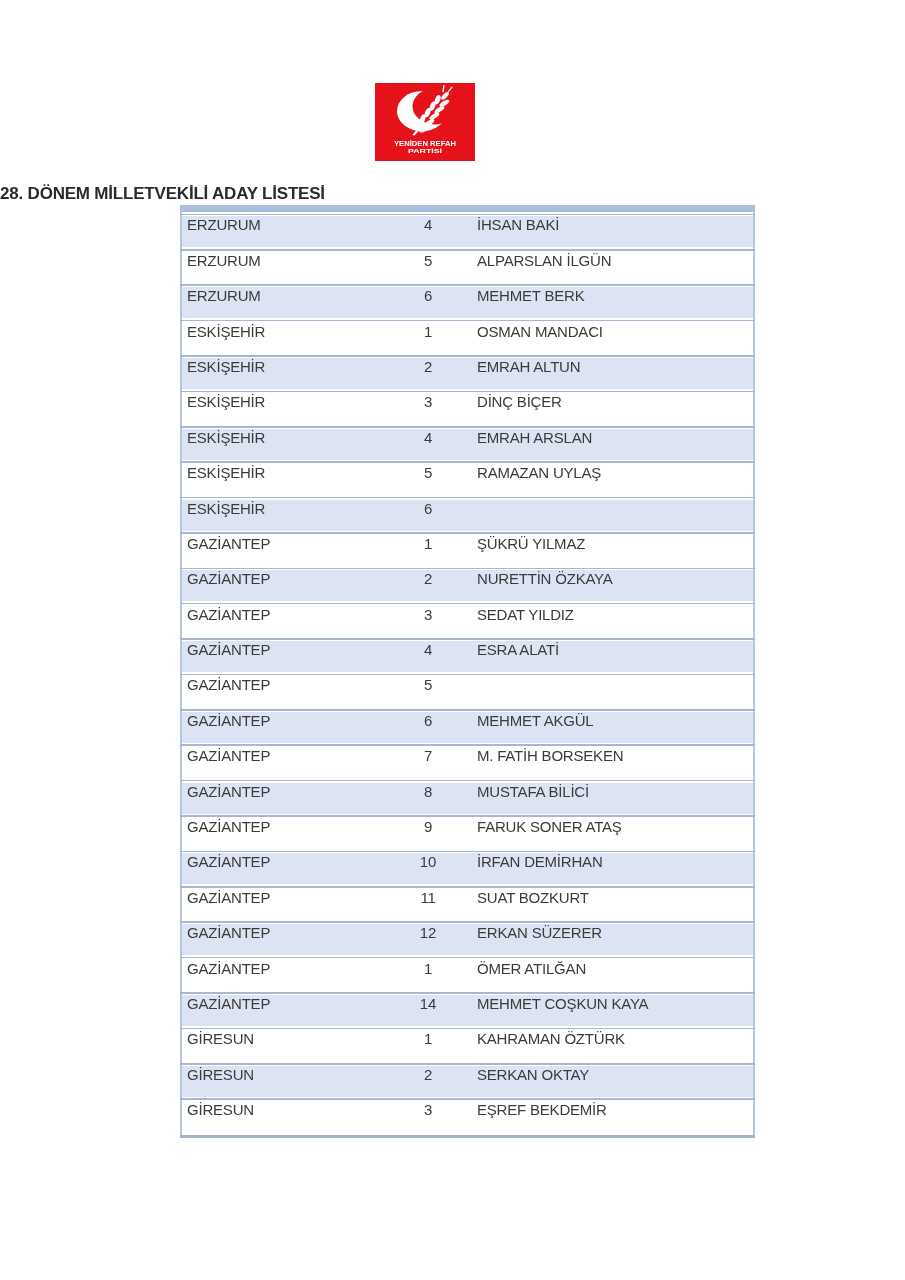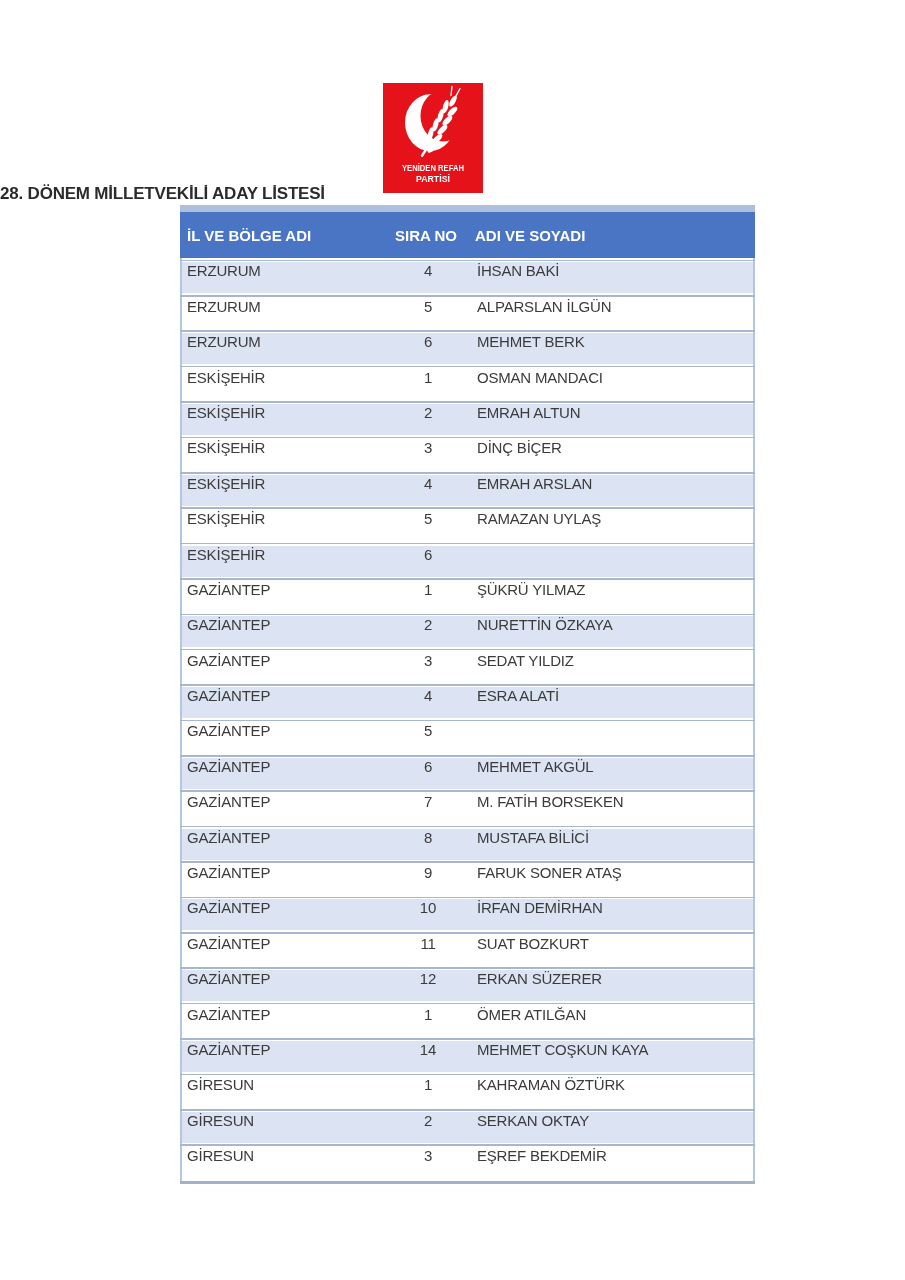--- a/index.html
+++ b/index.html
@@ -17,22 +17,22 @@
   *{box-sizing:border-box;margin:0;padding:0;}
   html,body{width:905px;height:1280px;}
   body{
     background:#FFFFFF;
     position:relative;
     overflow:hidden;
     font-family:"Liberation Sans", sans-serif;
   }
   .logo{
     position:absolute;
-    left:383px;top:83px;
-    width:100px;height:110px;
+    left:375px;top:83px;
+    width:100px;height:78px;
   }
   .logo svg{display:block;width:100%;height:100%;}
   .page-title{
     position:absolute;
     left:0;right:0;
     top:184px;
     text-align:left;
     font-size:17px;
     font-weight:bold;
     letter-spacing:-0.2px;
@@ -114,25 +114,20 @@
 
     <text x="50" y="78" text-anchor="middle" font-size="8" font-weight="bold" font-family="Liberation Sans, sans-serif" fill="#FFFFFF" textLength="62" lengthAdjust="spacingAndGlyphs">YENİDEN REFAH</text>
     <text x="50" y="87.5" text-anchor="middle" font-size="7.5" font-weight="bold" font-family="Liberation Sans, sans-serif" fill="#FFFFFF" textLength="34" lengthAdjust="spacingAndGlyphs">PARTİSİ</text>
   </svg>
 </div>
 
 <h1 class="page-title">28. DÖNEM MİLLETVEKİLİ ADAY LİSTESİ</h1>
 
 <div class="table">
   <div class="top-strip"></div>
-  <div class="thead">
-    <div class="col-province">İL VE BÖLGE ADI</div>
-    <div class="col-no">SIRA NO</div>
-    <div class="col-name">ADI VE SOYADI</div>
-  </div>
   <div id="rows">
       <div class="row alt">
     <div class="col-province">ERZURUM</div>
     <div class="col-no">4</div>
     <div class="col-name">İHSAN BAKİ</div>
   </div>
       <div class="row">
     <div class="col-province">ERZURUM</div>
     <div class="col-no">5</div>
     <div class="col-name">ALPARSLAN İLGÜN</div>

